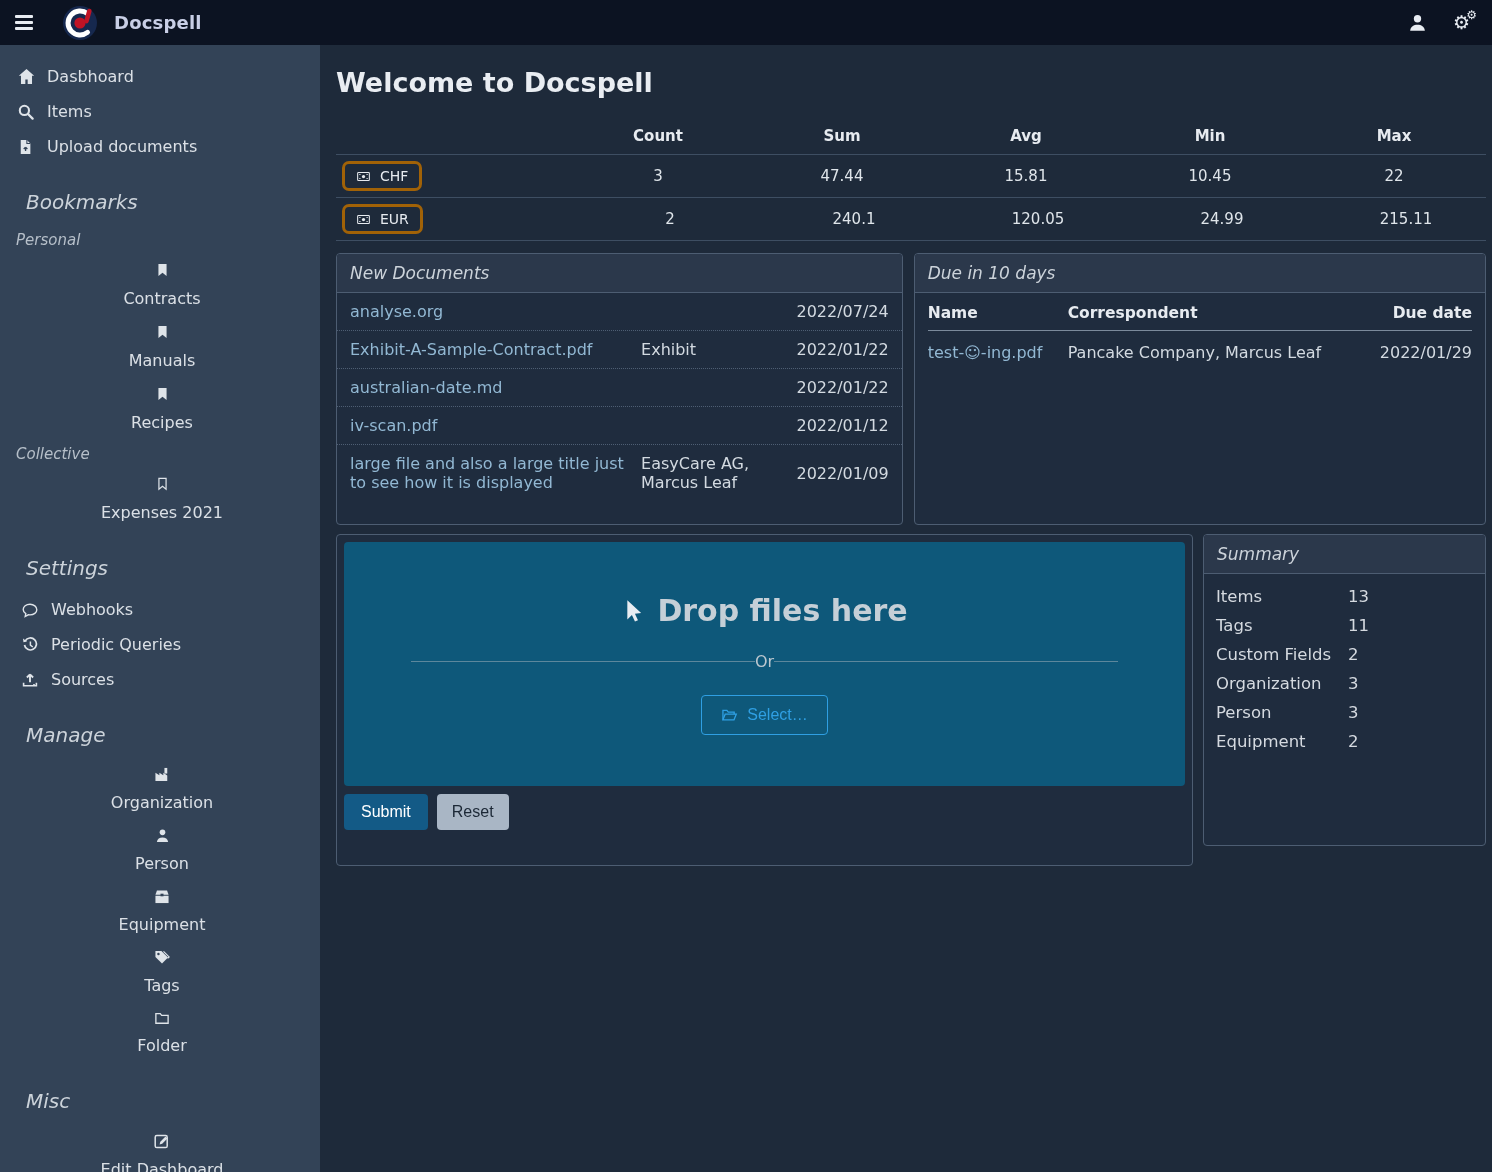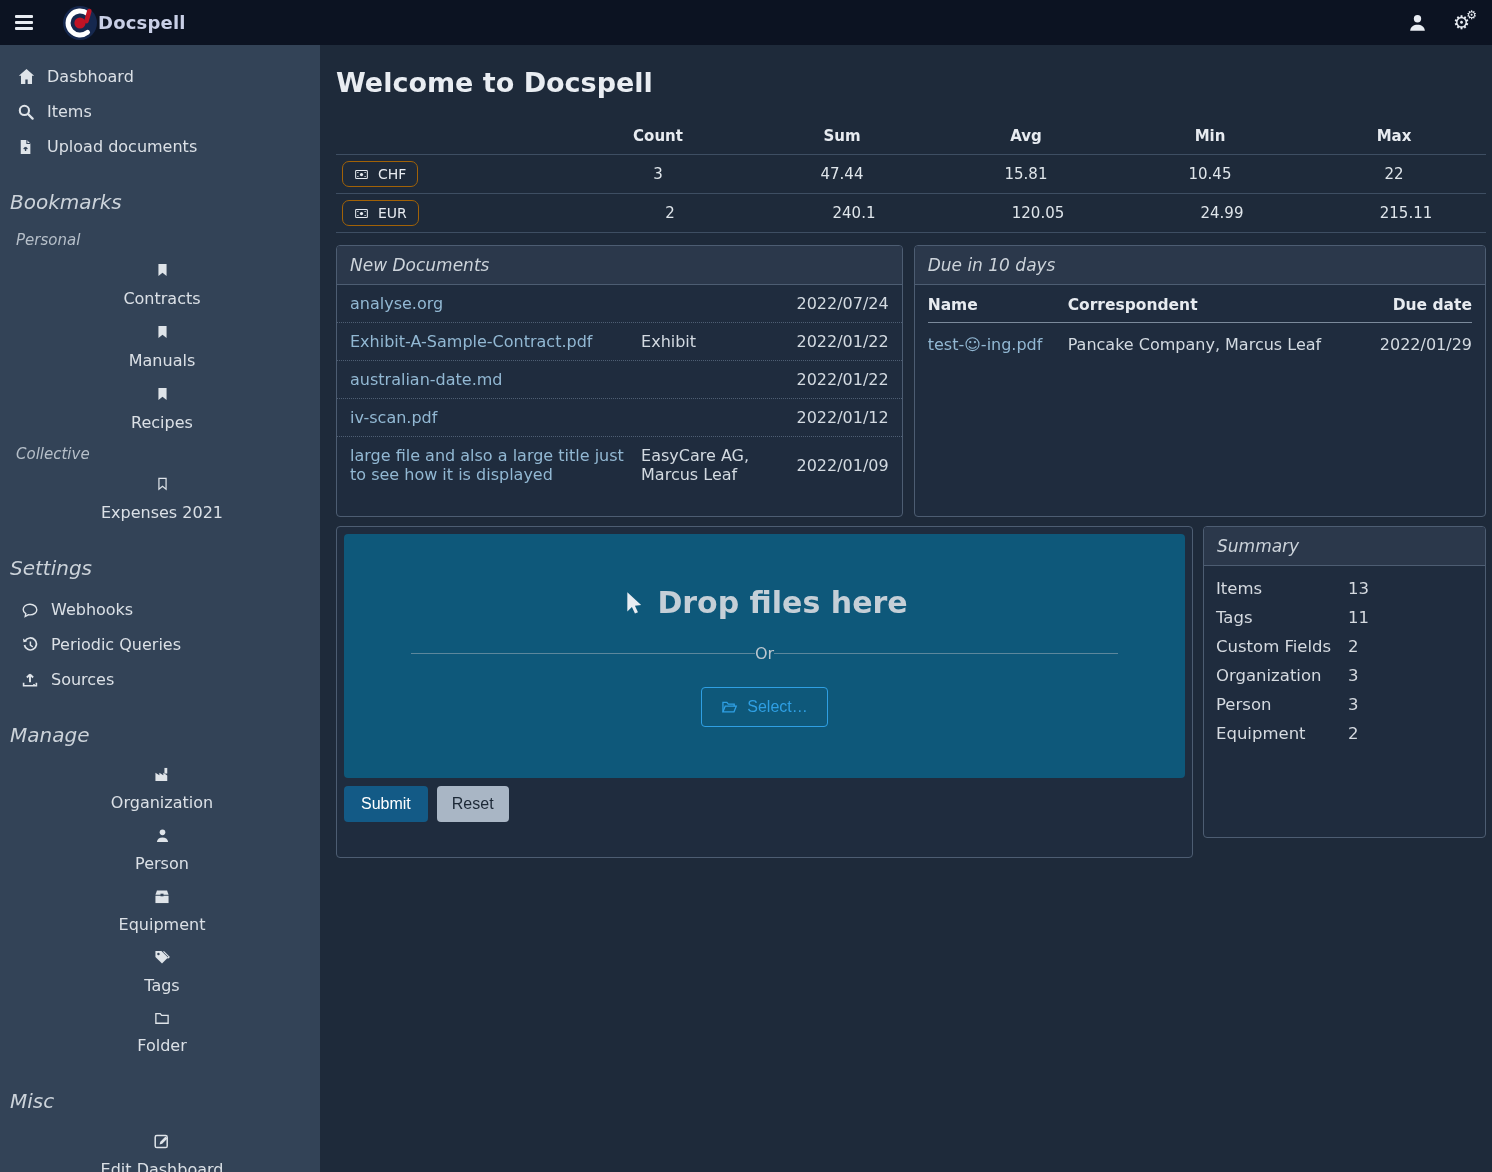--- a/index.html
+++ b/index.html
@@ -9,54 +9,54 @@
     background: #1e2a3a; color: #d3dae1;
   }
   
   .navbar {
     position: fixed; top: 0; left: 0; width: 1492px; height: 45px;
     background: #0c1322; display: flex; align-items: center; z-index: 20;
   }
   .hamburger { width: 48px; height: 45px; display: flex; flex-direction: column;
     justify-content: center; align-items: center; gap: 3.5px; background: none; border: none; cursor: pointer; }
   .hamburger i { display: block; width: 18px; height: 2.5px; background: #e8ecf2; border-radius: 1px; }
-  .brand { display: flex; align-items: center; gap: 0; margin-left: 14px; cursor: pointer; }
+  .brand { display: flex; align-items: center; gap: 16px; margin-left: 14px; cursor: pointer; }
   .brand-title { font-size: 18px; font-weight: bold; color: #c9cfe6; letter-spacing: .2px; }
   .nav-right { margin-left: auto; display: flex; align-items: center; gap: 26px; padding-right: 22px; }
   .nav-ic { background: none; border: none; cursor: pointer; color: #e8ecf2; display: flex; align-items: center; }
   .cogs { font-size: 19px; color: #e8ecf2; line-height: 1; position: relative; }
   .cogs .small-cog { font-size: 12px; position: absolute; right: -7px; top: -4px; }
   
   .sidebar {
     position: fixed; top: 45px; left: 0; bottom: 0; width: 320px;
     background: #334357; padding-top: 14px; overflow: hidden;
   }
   .side-item { display: flex; align-items: center; gap: 11px; padding: 8px 16px;
     font-size: 16px; color: #dbe0e6; cursor: pointer; }
   .side-item.indent { padding-left: 20px; flex-direction: column; }
   .side-item.indent2 { padding-left: 20px; }
   .side-item .ic { width: 20px; display: flex; justify-content: center; color: #dfe4e9; flex: none; }
   .side-item.dim { color: #9aa7b5; }
   .side-item.dim .ic { color: #9aa7b5; }
-  .section-title { font-style: italic; font-size: 20px; color: #ccd3da; padding: 0 10px; margin: 26px 0 12px; }
+  .section-title { font-style: italic; font-size: 20px; color: #ccd3da; padding: 0 26px; margin: 26px 0 12px; }
   .subgroup { font-style: italic; font-size: 15px; color: #b6bfc9; padding: 5px 16px; }
   
   .main { position: absolute; left: 320px; top: 45px; width: 1172px; bottom: 0;
     padding: 14px 6px 16px 16px; }
   .welcome-title { font-size: 27px; font-weight: bold; color: #e9edf2; margin: 8px 0 20px; }
   .welcome-sub { font-size: 16px; color: #c9d1d9; margin-bottom: 24px; }
   
   .stats { width: 100%; margin-bottom: 12px; }
   .srow { display: flex; align-items: center; }
   .srow .c0 { width: 230px; padding: 6px 6px; }
   .srow .c { flex: 1; text-align: center; font-size: 15px; padding: 9px 0; color: #dfe5ea; }
   .srow.head .c { font-weight: bold; color: #e7ebf0; }
   .srow.data { border-top: 1px solid #3e4e62; }
   .srow.data:last-child { border-bottom: 1px solid #3e4e62; gap: 24px; }
-  .badge { display: inline-flex; align-items: center; gap: 9px; border: 1px solid #a16207;
+  .badge { display: inline-flex; align-items: center; gap: 9px; border: 3px solid #a16207;
     border-radius: 7px; padding: 4px 11px; font-size: 14px; color: #e7ebf0; }
   
   .prow1 { display: flex; gap: 11px; margin-bottom: 9px; }
   .prow2 { display: flex; gap: 10px; }
   .panel { border: 1px solid #4d5d72; border-radius: 4px; background: #1f2c3e; overflow: hidden; }
   .panel-header { background: #2b384b; border-bottom: 1px solid #4d5d72; padding: 9px 13px;
     font-style: italic; font-size: 17px; color: #ccd3da; }
   .newdocs { flex: 1; height: 272px; }
   .duep { flex: 1.01; height: 272px; }
   .ndrow { display: flex; align-items: center; padding: 9px 13px; border-bottom: 1px dotted #4e5e73; }

